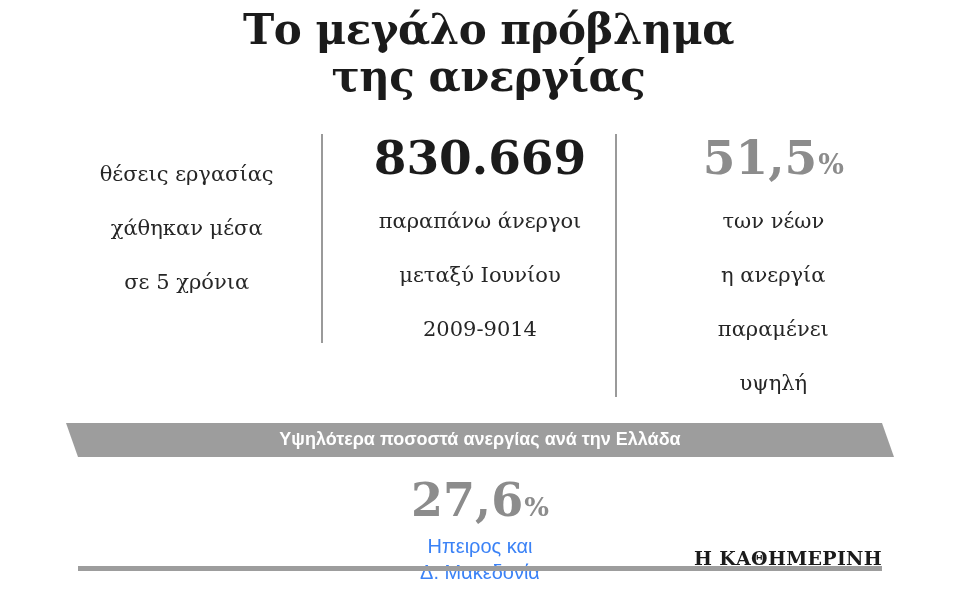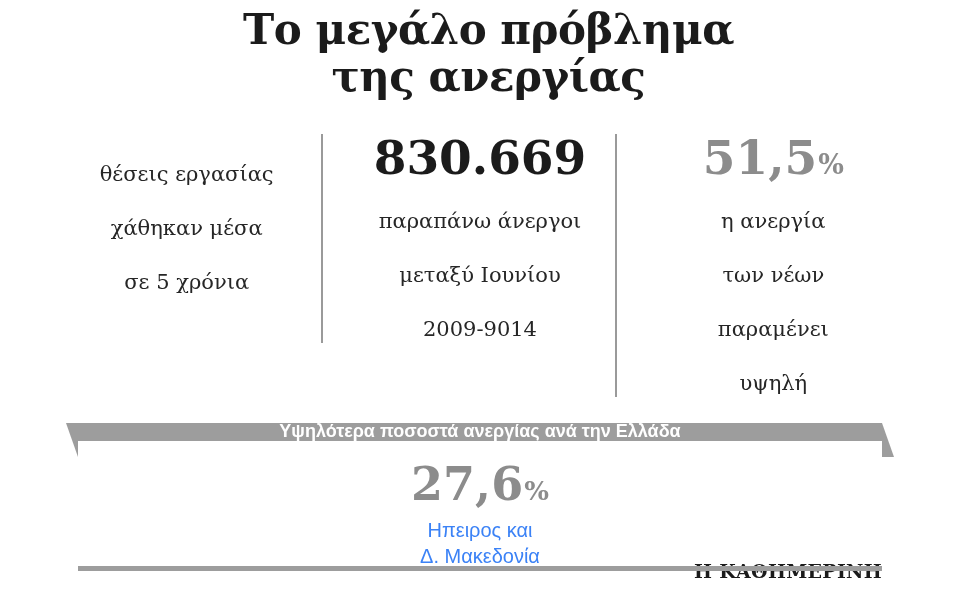--- a/index.html
+++ b/index.html
@@ -86,21 +86,21 @@
   }
 
   
   .band-wrap {
     margin-top: 26px;
     padding: 0 78px;
     box-sizing: border-box;
   }
   .band {
     position: relative;
-    height: 18px;
+    height: 34px;
     background: #9d9d9d;
     color: #ffffff;
     font-family: "Liberation Sans", sans-serif;
     font-weight: bold;
     font-size: 18px;
     display: flex;
     align-items: center;
     justify-content: center;
     letter-spacing: 0px;
   }
@@ -176,21 +176,21 @@
     box-sizing: border-box;
   }
   .footer-rule {
     height: 5px;
     background: #9d9d9d;
     position: relative;
   }
   .brand {
     position: absolute;
     right: 78px;
-    bottom: 18px;
+    bottom: 31px;
     font-family: "DejaVu Serif", serif;
     font-weight: bold;
     font-size: 19px;
     color: #1b1b1b;
     letter-spacing: 0.3px;
   }
 </style>
 </head>
 <body>
 
@@ -220,22 +220,22 @@
         <span class="cl">μεταξύ Ιουνίου</span>
         <span class="cl">2009-9014</span>
       </div>
     </div>
 
     <div class="top-stat">
       <div class="big-number grey">
         <span>51,5</span><span class="pct">%</span>
       </div>
       <div class="stat-caption">
+        <span class="cl">των νέων</span>
         <span class="cl">η ανεργία</span>
-        <span class="cl">των νέων</span>
         <span class="cl">παραμένει</span>
         <span class="cl">υψηλή</span>
       </div>
     </div>
 
   </div>
 
   <div class="band-wrap">
     <div class="band">
       <span>Υψηλότερα ποσοστά ανεργίας ανά την Ελλάδα</span>

